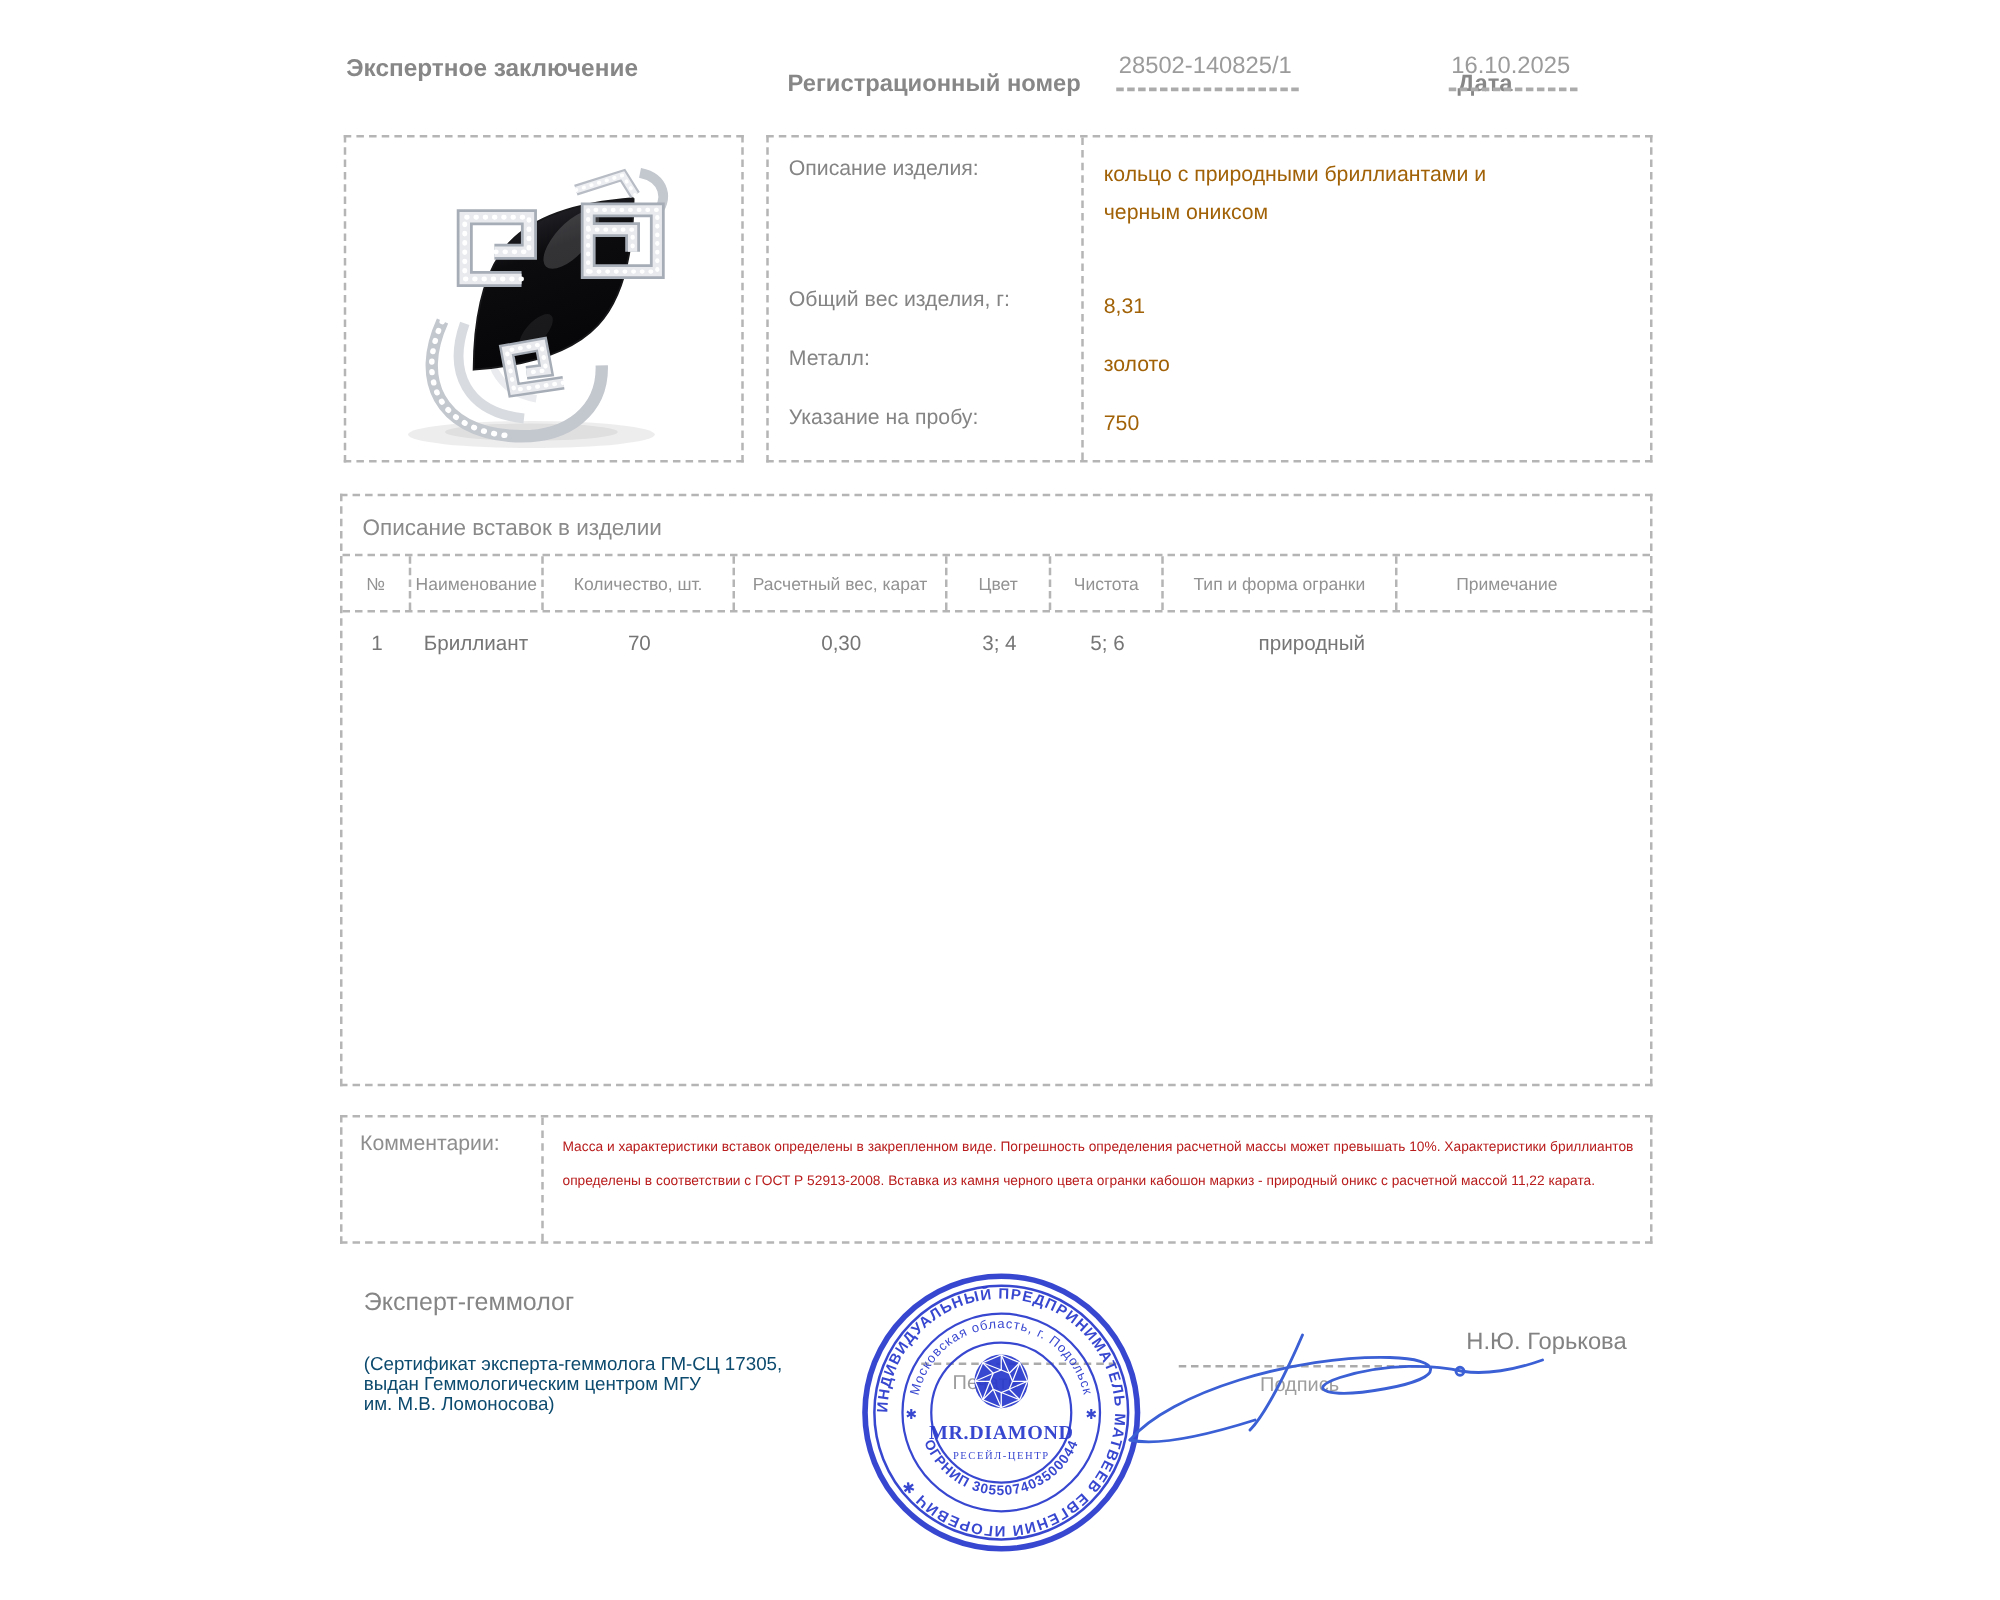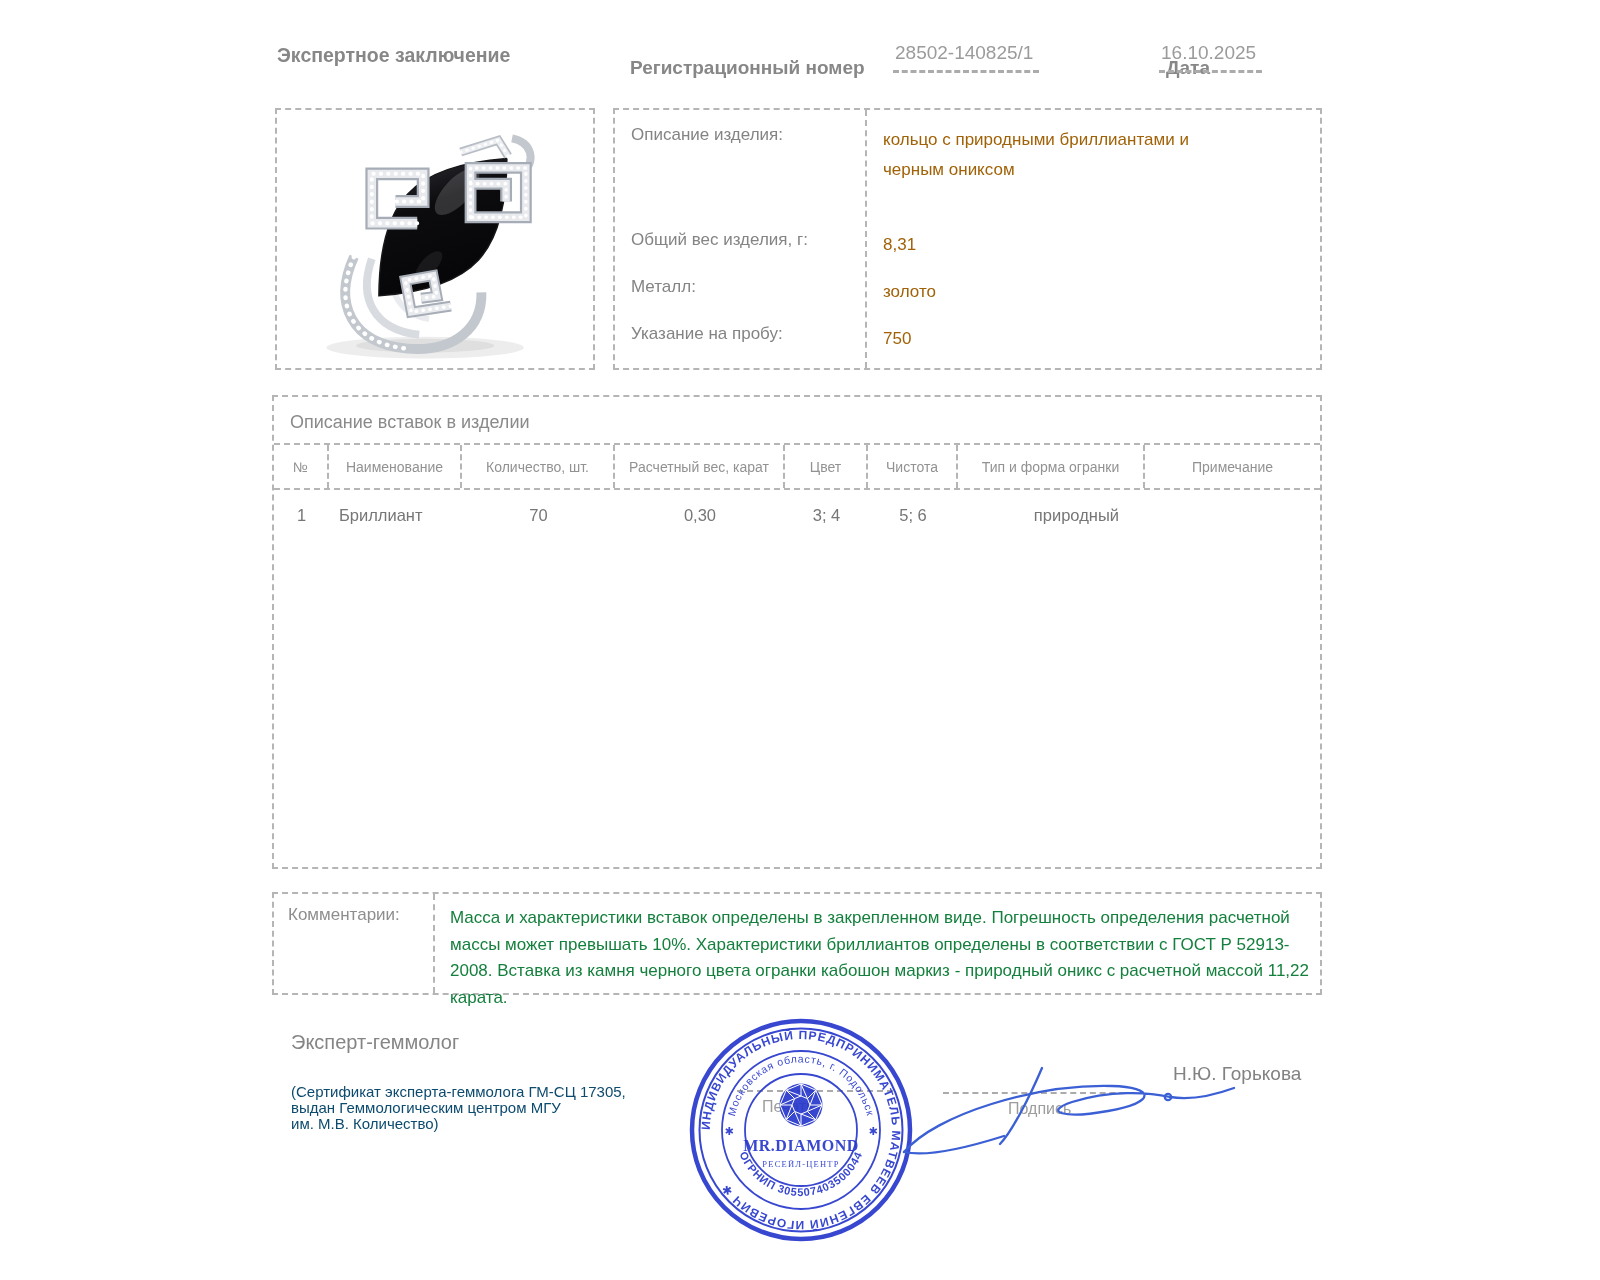--- a/index.html
+++ b/index.html
@@ -32,31 +32,31 @@
   
   .inserts-box { left:272px; top:395px; width:1050px; height:474px; }
   .inserts-title { padding:15px 0 0 16px; font-size:18px; color:#8a8a8a; }
   .thead { position:absolute; left:0; top:46px; width:100%; height:47px; display:flex;
            border-top:2px dashed #b5b5b5; border-bottom:2px dashed #b5b5b5; }
   .th { display:flex; align-items:center; justify-content:center;
         font-size:14px; color:#929292; border-right:2px dashed #b5b5b5; }
   .th:last-child { border-right:none; }
   .trow { position:absolute; left:0; top:95px; width:100%; height:46px; display:flex; }
   .td { display:flex; align-items:center; justify-content:center; font-size:16.5px; color:#767676; }
-  .c0{width:55px;} .c1{width:133px;text-align:center;} .c2{width:153px;} .c3{width:170px;}
+  .c0{width:55px;} .c1{width:106px;text-align:center;} .c2{width:153px;} .c3{width:170px;}
   .c4{width:83px;} .c5{width:90px;} .c6{width:187px;} .c7{width:175px;}
   .td.c1 { justify-content:flex-start; padding-left:10px; }
   .td.c7 { justify-content:flex-end; padding-right:14px; }
 
   
   .comments-box { left:272px; top:892px; width:1050px; height:103px; }
   .comments-divider { position:absolute; left:159px; top:0; bottom:0; border-left:2px dashed #b5b5b5; }
   .comments-label { position:absolute; left:14px; top:11px; font-size:17px; color:#8e8e8e; }
   .comments-text { position:absolute; left:176px; top:11px; width:866px;
-                   font-size:17px; line-height:26.5px; color:#15803d; }
+                   font-size:11px; line-height:26.5px; color:#b91c1c; }
 
   
   .expert-role { left:291px; top:1031px; font-size:20px; color:#858585; }
   .expert-cert { left:291px; top:1062px; font-size:15px; line-height:16px; color:#0c4a6e;margin-top:22px; }
   .expert-name { left:1173px; top:1063px; font-size:19px; color:#828282; }
 
   .field-line { border-top:2px dashed #ababab; }
   .stamp-line { left:737px; top:1090px; width:156px; }
   .sig-line   { left:943px; top:1092px; width:192px; }
   .field-label { font-size:16px; color:#9d9d9d; }
@@ -165,21 +165,21 @@
   <div class="abs dash-box comments-box">
     <div class="comments-divider"></div>
     <div class="comments-label">Комментарии:</div>
     <div class="comments-text">Масса и характеристики вставок определены в закрепленном виде. Погрешность определения расчетной массы может превышать 10%. Характеристики бриллиантов определены в соответствии с ГОСТ Р 52913-2008. Вставка из камня черного цвета огранки кабошон маркиз - природный оникс с расчетной массой 11,22 карата.</div>
   </div>
 
   <div class="abs expert-role">Эксперт-геммолог</div>
   <div class="abs expert-cert">
     <div>(Сертификат эксперта-геммолога ГМ-СЦ 17305,</div>
     <div>выдан Геммологическим центром МГУ</div>
-    <div>им. М.В. Количество)</div>
+    <div>им. М.В. Ломоносова)</div>
   </div>
   <div class="abs expert-name">Н.Ю. Горькова</div>
 
   <div class="abs field-line stamp-line"></div>
   <div class="abs field-label stamp-label">Печать</div>
   <div class="abs field-line sig-line"></div>
   <div class="abs field-label sig-label">Подпись</div>
 
   <svg class="abs stamp-svg" viewBox="0 0 226 226">
     <defs>

